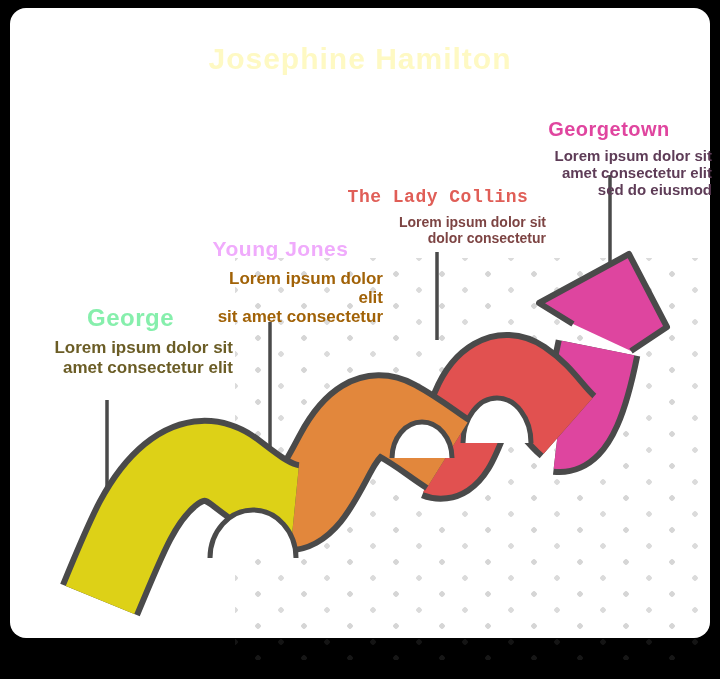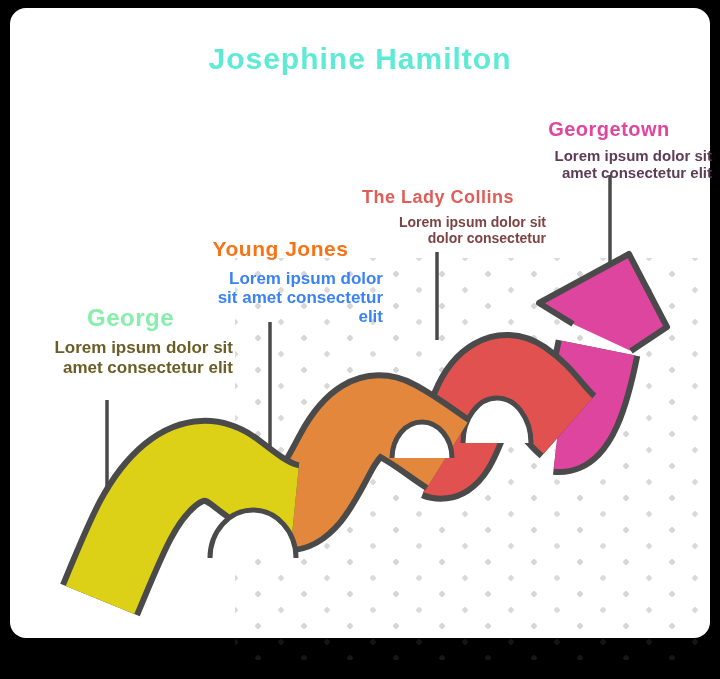--- a/index.html
+++ b/index.html
@@ -16,33 +16,33 @@
     position:absolute;left:235px;top:258px;width:465px;height:402px;
     background-image:
       radial-gradient(circle, rgba(90,90,90,.25) 2.5px, rgba(0,0,0,0) 3px),
       radial-gradient(circle, rgba(90,90,90,.22) 2.5px, rgba(0,0,0,0) 3px);
     background-size:46px 32px,46px 32px;
     background-position:0 0,23px 16px;
   }
   svg.diagram{position:absolute;left:0;top:0;}
   .page-title{
     position:absolute;left:0;top:42px;width:720px;text-align:center;
-    font-size:30px;font-weight:bold;color:#5eead4;letter-spacing:1px;
+    font-size:30px;font-weight:bold;color:#fef9c3;letter-spacing:1px;
   }
   .stage{position:absolute;text-align:center;}
   .stage-heading{font-weight:bold;letter-spacing:.5px;}
   .stage-line{font-weight:bold;text-align:right;}
   .stage-0{left:28px;top:304px;width:205px;}
   .stage-0 .stage-heading{font-size:24px;line-height:28px;color:#86efac;margin-bottom:6px;}
   .stage-0 .stage-line{font-size:17px;line-height:20px;color:#6b5d26;}
   .stage-1{left:178px;top:236px;width:205px;}
-  .stage-1 .stage-heading{font-size:21px;line-height:26px;color:#f97316;margin-bottom:7px;}
-  .stage-1 .stage-line{font-size:17px;line-height:19px;color:#3b82f6;}
+  .stage-1 .stage-heading{font-size:21px;line-height:26px;color:#f0abfc;margin-bottom:7px;}
+  .stage-1 .stage-line{font-size:17px;line-height:19px;color:#a16207;}
   .stage-2{left:330px;top:186px;width:216px;}
-  .stage-2 .stage-heading{font-size:18px;line-height:23px;color:#e05e57;margin-bottom:5px;}
+  .stage-2 .stage-heading{font-size:18px;line-height:23px;color:#e05e57;margin-bottom:5px;font-family:Liberation Mono, monospace;}
   .stage-2 .stage-line{font-size:14px;line-height:16px;color:#7d4443;}
   .stage-3{left:506px;top:93px;width:206px;margin-top:24px;}
   .stage-3 .stage-heading{font-size:20px;line-height:24px;color:#e0459f;margin-bottom:6px;}
   .stage-3 .stage-line{font-size:15px;line-height:17px;color:#5e3c57;}
 </style>
 </head>
 <body>
 
 <div class="card"></div>
 
@@ -82,27 +82,28 @@
 
 <div class="stage stage-0">
   <div class="stage-heading">George</div>
   <div class="stage-line">Lorem ipsum dolor sit</div>
   <div class="stage-line">amet consectetur elit</div>
 </div>
 
 <div class="stage stage-1">
   <div class="stage-heading">Young Jones</div>
   <div class="stage-line">Lorem ipsum dolor</div>
+  <div class="stage-line">elit</div>
   <div class="stage-line">sit amet consectetur</div>
-  <div class="stage-line">elit</div>
 </div>
 
 <div class="stage stage-2">
   <div class="stage-heading">The Lady Collins</div>
   <div class="stage-line">Lorem ipsum dolor sit</div>
   <div class="stage-line">dolor consectetur</div>
 </div>
 
 <div class="stage stage-3">
   <div class="stage-heading">Georgetown</div>
   <div class="stage-line">Lorem ipsum dolor sit</div>
   <div class="stage-line">amet consectetur elit</div>
+  <div class="stage-line">sed do eiusmod</div>
 </div>
 
 </body></html>

